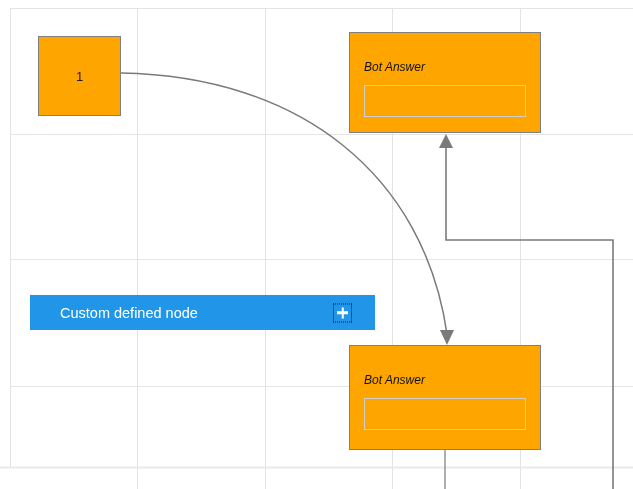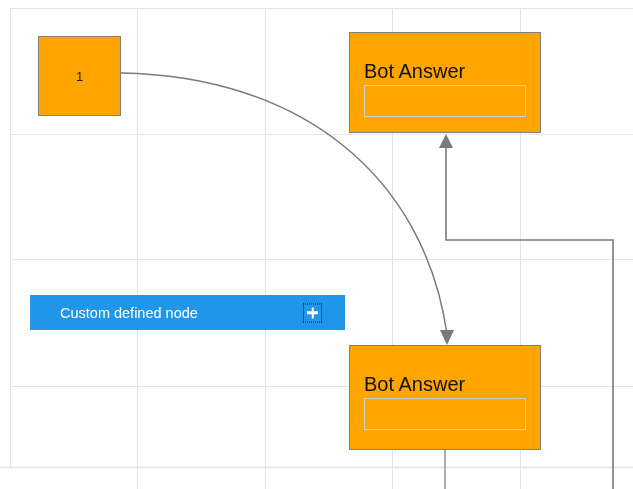--- a/index.html
+++ b/index.html
@@ -41,24 +41,25 @@
     transform: translateY(-50%);
     text-align: center;
     font-size: 13px;
     color: #1a1a1a;
     line-height: 1;
   }
   .node-title {
     position: absolute;
     left: 14px;
     top: 28px;
-    font-size: 20px;
+    font-size: 12px;
     color: #111111;
     line-height: 1;
     white-space: nowrap;
+    font-style: italic;
   }
   .node-input {
     position: absolute;
     left: 14px;
     right: 14px;
     top: 52px;
     height: 32px;
     box-sizing: border-box;
     border: 1px solid #cfcfcf;
     background: transparent;
@@ -149,21 +150,21 @@
   <div class="node node-orange" id="n-bot-top" style="left: 349px; top: 32px; width: 192px; height: 101px;">
     <span class="node-title">Bot Answer</span>
     <div class="node-input"></div>
   </div>
 
   <div class="node node-orange" id="n-bot-bottom" style="left: 349px; top: 345px; width: 192px; height: 105px;">
     <span class="node-title">Bot Answer</span>
     <div class="node-input"></div>
   </div>
 
-  <div class="palette-bar" id="palette" style="left: 30px; top: 295px; width: 315px; height: 35px;">
+  <div class="palette-bar" id="palette" style="left: 30px; top: 295px; width: 345px; height: 35px;">
     <span class="palette-label">Custom defined node</span>
     <span class="palette-add">
       <span class="plus-h"></span>
       <span class="plus-v"></span>
     </span>
   </div>
 
 </div>
 
 </body></html>

